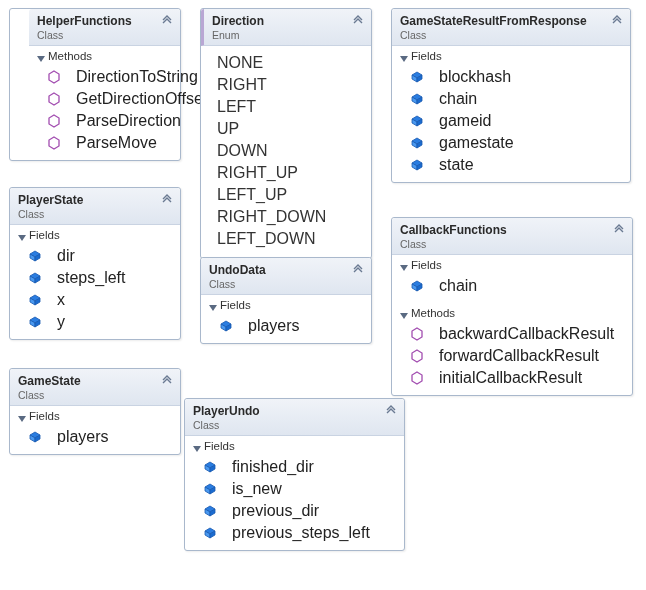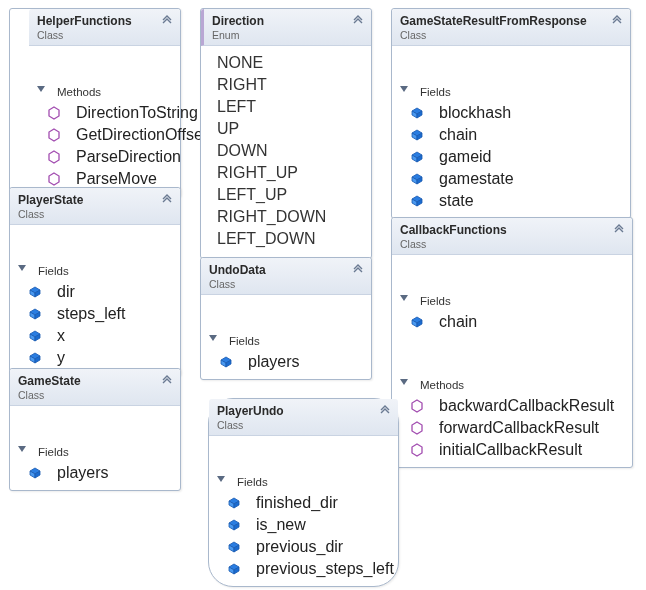--- a/index.html
+++ b/index.html
@@ -44,23 +44,22 @@
     width: 14px;
     height: 14px;
     cursor: pointer;
   }
   .collapse-toggle svg { width: 14px; height: 14px; display:block; }
   .section-header {
     padding: 4px 8px 2px 8px;
     font-size: 11.5px;
     color: #333;
     display: flex;
-    align-items: flex-start;
-    gap: 12px;
-    margin-top: 36px;
+    align-items: flex-end;
+    gap: 3px;
   }
   .section-header .tri {
     width: 0; height: 0;
     border-left: 4px solid transparent;
     border-right: 4px solid transparent;
     border-top: 6px solid #5a6a82;
     display: inline-block;
   }
   .member-list { padding: 2px 6px 6px 10px; }
   .member-row {
@@ -392,21 +391,21 @@
             <polygon points="7,2 12,5 7,8 2,5" fill="#2a7de1" stroke="#1a5bb0" stroke-width="0.8"></polygon>
             <polygon points="2,5 7,8 7,12 2,9" fill="#4a99f0" stroke="#1a5bb0" stroke-width="0.8"></polygon>
             <polygon points="12,5 7,8 7,12 12,9" fill="#1a6bd0" stroke="#1a5bb0" stroke-width="0.8"></polygon>
           </svg>
         </span>
         <span>players</span>
       </div>
   </div>
 </div>
 
-<div class="class-box" style="left:208px; top:398px; width:191px;border-radius:25px;">
+<div class="class-box" style="left:184px; top:398px; width:221px;">
   <div class="class-header">
     <div class="class-title">PlayerUndo</div>
     <div class="class-stereotype">Class</div>
     <span class="collapse-toggle">
         <svg viewBox="0 0 14 14">
           <path d="M3 9 L7 5 L11 9" fill="none" stroke="#6a7a92" stroke-width="1.4"></path>
           <path d="M3 6 L7 2 L11 6" fill="none" stroke="#6a7a92" stroke-width="1.4"></path>
         </svg>
       </span>
   </div>

